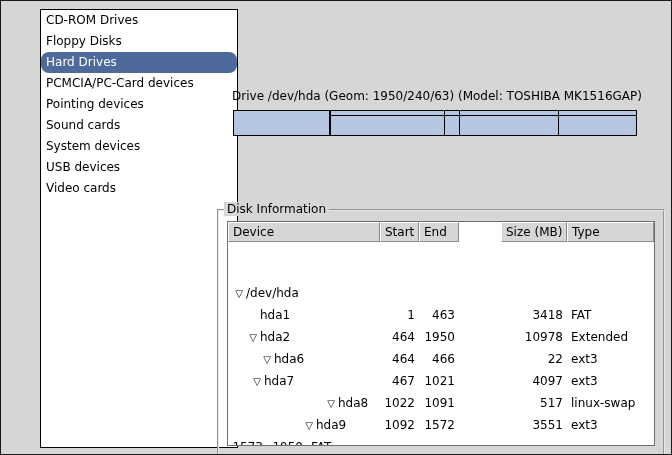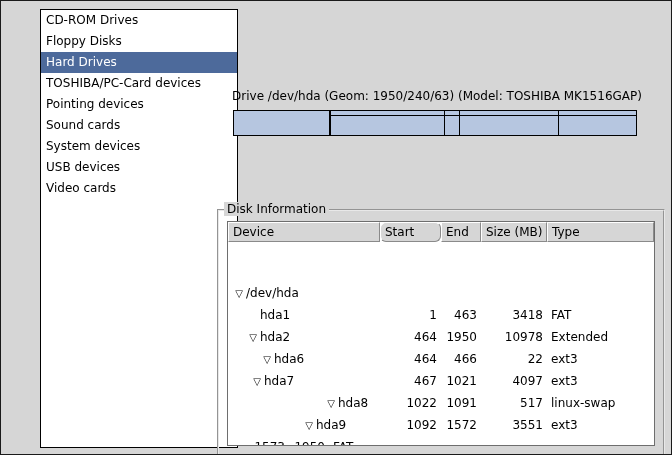--- a/index.html
+++ b/index.html
@@ -9,21 +9,21 @@
     border:1px solid #1a1a1a;
     font-family:"DejaVu Sans","Liberation Sans",sans-serif;
     font-size:12px;color:#000;overflow:hidden;
   }
   
   .sidebar{
     position:absolute;left:7px;top:8px;width:198px;height:439px;
     background:#fff;border:1px solid #000;box-sizing:border-box;overflow:hidden;margin-left:32px;
   }
   .side-item{height:21px;line-height:21px;padding:0 5px;white-space:nowrap;cursor:default;}
-  .side-item.selected{background:var(--selection_bg,#4d6a9b);color:#fff;}
+  .side-item.selected{background:var(--selection_bg,#4d6a9b);color:#fff;border-radius:8px;}
   
   .drive-title{position:absolute;left:216px;top:88px;width:440px;text-align:center;white-space:nowrap;}
   
   .partition-bar{
     position:absolute;left:232px;top:109px;width:404px;height:26px;box-sizing:border-box;
     background:var(--bar_fill,#b6c6e0);border:1px solid #000;
   }
   .bar-divider{position:absolute;top:0;bottom:0;width:1px;background:#000;}
   .bar-extended{position:absolute;top:4px;right:0;height:1px;background:#000;}
   
@@ -38,42 +38,42 @@
     border:1px solid #6e6e6e;background:#fff;display:flex;flex-direction:column;overflow:hidden;gap:40px;
   }
   .thead{display:flex;flex:none;height:20px;}
   .th{
     background:var(--header_bg,#d6d6d6);box-sizing:border-box;
     border-top:1px solid #fff;border-left:1px solid #fff;
     border-right:1px solid #8a8a8a;border-bottom:1px solid #8a8a8a;
     padding:2px 4px;line-height:14px;white-space:nowrap;overflow:hidden;cursor:default;
   }
   .col-device{width:152px;flex:none;}
-  .col-start{width:61px;flex:none;border-radius:6px;}
+  .col-start{width:39px;flex:none;}
   .col-end{width:40px;flex:none;}
-  .col-size{width:66px;flex:none;}
+  .col-size{width:66px;flex:none;margin-left:42px;}
   .col-type{flex:1;}
   .tbody{flex:1;background:#fff;}
   .tr{display:flex;height:22px;line-height:22px;}
   .td{box-sizing:border-box;padding:0 4px;white-space:nowrap;overflow:hidden;}
   .num{text-align:right;}
   .exp{display:inline-block;width:14px;font-size:10px;text-align:center;vertical-align:middle;color:#000;}
   .lvl0{padding-left:4px;} .lvl1{padding-left:18px;} .lvl2{padding-left:32px;}
   .lvl3{padding-left:22px;} .lvl4{padding-left:96px;} .lvl5{padding-left:74px;} .lvl6{padding-left:88px;}
 </style>
 </head>
 <body>
 
 <div class="window">
 
   <div class="sidebar">
     <div class="side-item">CD-ROM Drives</div>
     <div class="side-item">Floppy Disks</div>
     <div class="side-item selected">Hard Drives</div>
-    <div class="side-item">TOSHIBA/PC-Card devices</div>
+    <div class="side-item">PCMCIA/PC-Card devices</div>
     <div class="side-item">Pointing devices</div>
     <div class="side-item">Sound cards</div>
     <div class="side-item">System devices</div>
     <div class="side-item">USB devices</div>
     <div class="side-item">Video cards</div>
   </div>
 
   <div class="drive-title">Drive /dev/hda (Geom: 1950/240/63) (Model: TOSHIBA MK1516GAP)</div>
 
   <div class="partition-bar">

